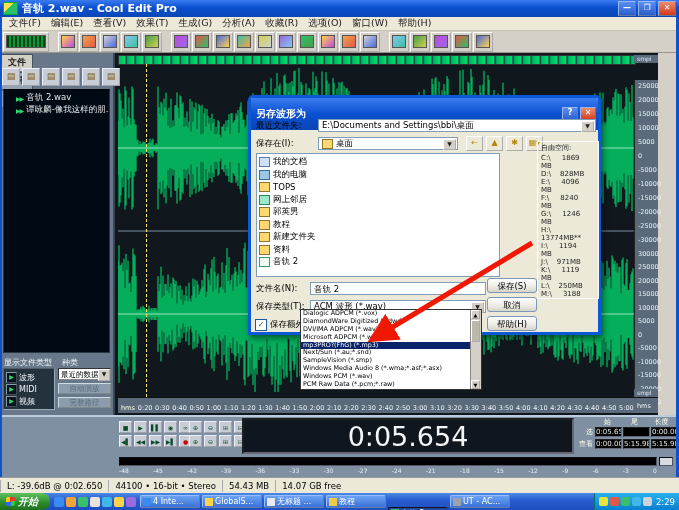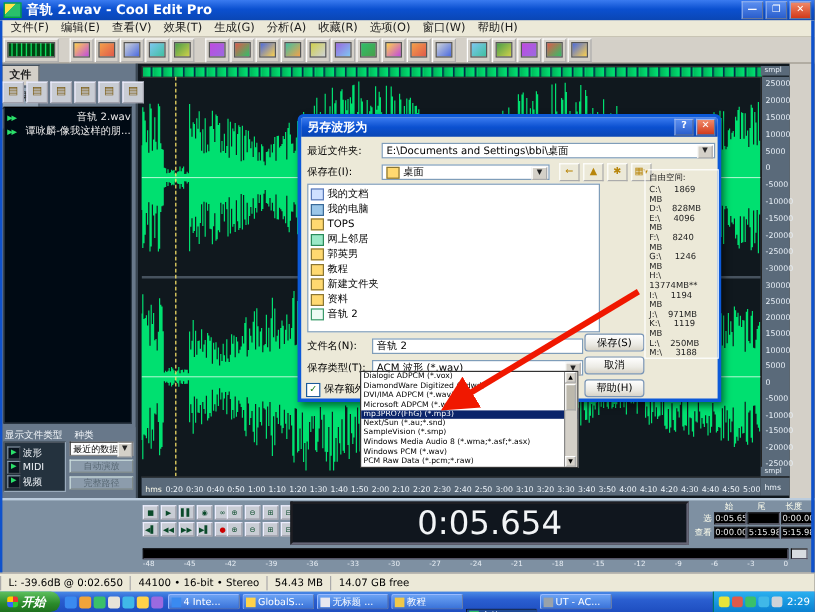--- a/index.html
+++ b/index.html
@@ -28,37 +28,37 @@
   .tbtn.wide .gl{width:38px;background:repeating-linear-gradient(90deg,#041,#041 2px,#1e6 3px,#041 4px);}
   
   .organizer{left:0;top:53px;width:115px;height:362px;background:#68788a;border-right:2px solid #3a4652;box-sizing:border-box;}
   .orgtabs{position:absolute;left:1px;top:1px;display:flex;gap:1px;flex-direction:column;}
   .otab{padding:1px 6px 2px;font-size:9px;background:#93a3b3;color:#222;border:1px solid #46525e;border-bottom:none;}
   .otab.active{background:#d4d0c8;font-weight:bold;}
   .orgtools{position:absolute;left:2px;top:15px;display:flex;gap:2px;}
   .obtn{width:16px;height:16px;background:#c8ccd4;border:1px outset #eef;font-size:9px;line-height:15px;text-align:center;color:#7a5a10;}
   .orglist{position:absolute;left:3px;top:36px;width:107px;height:264px;background:#000a14;border:1px solid #2a3642;
     border-top-color:#000;padding-top:2px;box-sizing:border-box;}
-  .ofile{display:flex;align-items:center;gap:3px;height:12px;padding-left:2px;color:#e8e8e8;font-size:8.5px;white-space:nowrap;overflow:hidden;justify-content:space-between;}
+  .ofile{display:flex;align-items:center;gap:3px;height:12px;padding-left:12px;color:#e8e8e8;font-size:8.5px;white-space:nowrap;overflow:hidden;}
   .ofile .fic{color:#2ae06a;font-size:6px;letter-spacing:-1px;}
   .orgbottom{position:absolute;left:0;top:303px;width:113px;height:59px;background:#68788a;font-size:8px;color:#f0f4f8;}
   .typesbox{position:absolute;left:3px;top:12px;width:52px;height:42px;background:#24323e;border:1px inset #9ab;padding:2px 0 0 2px;box-sizing:border-box;}
   .typerow{display:flex;align-items:center;gap:2px;height:12px;}
   .typerow .tic{width:9px;height:9px;background:#0a141e;border:1px outset #89a;font-size:6px;line-height:8px;text-align:center;color:#2ae06a;}
   .sortcombo{position:absolute;left:58px;top:12px;width:53px;height:12px;background:#fff;color:#000;border:1px inset #888;
     font-size:7.5px;line-height:11px;padding-left:2px;box-sizing:border-box;}
   .sortcombo .cda{right:0;top:0;width:10px;height:10px;}
   .graybtn{position:absolute;left:58px;width:53px;height:11px;background:#8c9cac;border:1px outset #cdd;
     color:#5a6a76;text-align:center;font-size:7.5px;line-height:10px;box-sizing:border-box;}
   
   .wavearea{left:115px;top:53px;width:543px;height:362px;background:#10181e;}
   .overview{left:118px;top:55px;width:516px;height:8px;border:1px solid #333;
     background:repeating-linear-gradient(90deg,#00b85c 0,#00e070 6px,#024 7px,#00d468 9px);}
   .wavesvg{left:118px;top:64px;}
-  .vruler{left:634px;top:64px;width:24px;height:333px;background:#5a6a7a;border-left:1px solid #222;
+  .vruler{left:634px;top:80px;width:24px;height:333px;background:#5a6a7a;border-left:1px solid #222;
     color:#e8f0f8;font-size:6.5px;box-sizing:border-box;}
   .vrcol{position:absolute;left:0;width:24px;display:flex;flex-direction:column;justify-content:space-between;
     align-items:flex-start;padding-left:3px;box-sizing:border-box;}
   .smplcap{left:634px;top:55px;width:24px;height:8px;background:#5a6a7a;color:#e8f0f8;font-size:6px;line-height:8px;padding-left:3px;box-sizing:border-box;}
   .smplcap.bot{top:389px;height:8px;}
   .timeline{left:118px;top:397px;width:516px;height:16px;background:#5a6a7a;border-top:1px solid #111;
     display:flex;align-items:flex-end;color:#eef4fa;font-size:6.5px;box-sizing:border-box;padding-bottom:1px;}
   .tl-cap{padding:0 3px;color:#ffe;}
   .tl-labels{flex:1;display:flex;justify-content:space-between;}
   .hmscap{left:634px;top:397px;width:24px;height:16px;background:#5a6a7a;color:#eef4fa;font-size:6.5px;line-height:16px;padding-left:3px;box-sizing:border-box;border-top:1px solid #111;}
@@ -99,21 +99,21 @@
   .task{width:60px;height:13px;background:linear-gradient(#6aa2f4,#3a72d8);border:1px outset #9bf;border-radius:2px;
     display:flex;align-items:center;gap:2px;padding-left:2px;font-size:8px;white-space:nowrap;overflow:hidden;box-sizing:border-box;}
   .task.active{background:#1e4a96;border:1px inset #347;margin-top:23px;}
   .task .ticn{width:8px;height:8px;flex:none;}
   .tray{height:17px;background:linear-gradient(#2ab0f0,#0a80d0);display:flex;align-items:center;gap:2px;padding:0 4px;border-left:1px solid #076;}
   .trayicon{width:9px;height:9px;border-radius:2px;}
   .clock{font-size:8.5px;padding-left:2px;}
   
   .dialog{left:248px;top:95px;width:353px;height:240px;background:#ece9d8;border:3px solid #0c59d8;border-radius:5px 5px 0 0;
     box-sizing:border-box;z-index:10;box-shadow:2px 3px 6px rgba(0,0,0,.5);font-size:8.5px;}
-  .dtitle{height:16px;background:linear-gradient(#3a7bf0,#0b50d0 50%,#0a46b4);border-radius:2px 2px 0 0;
+  .dtitle{height:32px;background:linear-gradient(#3a7bf0,#0b50d0 50%,#0a46b4);border-radius:2px 2px 0 0;
     display:flex;align-items:center;color:#fff;font-weight:bold;font-size:10px;padding-left:5px;}
   .dtbtns{margin-left:auto;display:flex;gap:2px;padding-right:2px;}
   .dtb{width:14px;height:12px;border:1px outset #9ab6ef;background:linear-gradient(#5a8ef0,#2a5ecc);color:#fff;font-size:8px;line-height:10px;text-align:center;font-weight:bold;}
   .dtb.close{background:linear-gradient(#f08a6a,#d23a1a);}
   .drow{position:absolute;display:flex;align-items:center;}
   .dlabel{width:54px;flex:none;}
   .combo{background:#fff;border:1px solid #7f9db9;height:13px;display:flex;align-items:center;padding-left:3px;box-sizing:border-box;position:relative;}
   .cda{position:absolute;right:1px;top:1px;width:11px;height:9px;background:#d4d0c8;border:1px outset #fff;
     font-size:6px;line-height:8px;text-align:center;color:#222;}
   .navicons{display:flex;gap:3px;margin-left:8px;}

